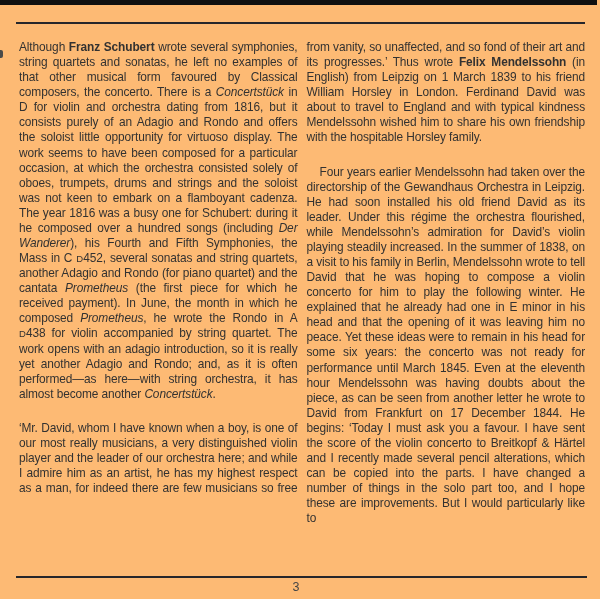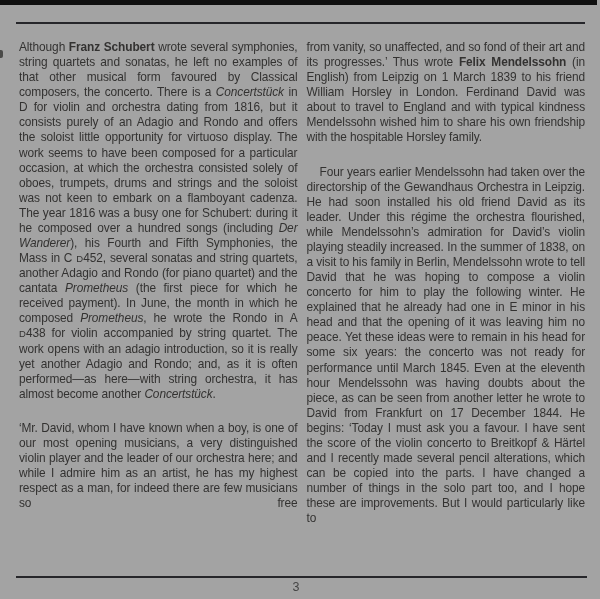--- a/index.html
+++ b/index.html
@@ -9,21 +9,21 @@
     height: 599px;
     background: #f6f5f2;
     font-family: "Liberation Sans", sans-serif;
     color: #333231;
     overflow: hidden;
   }
   .page {
     position: relative;
     width: 600px;
     height: 599px;
-    background: #a3a3a3;
+    background: #fdba74;
   }
   .edge-strip {
     position: absolute;
     top: 0; left: 0;
     width: 597px; height: 5px;
     background: #101010;
   }
   .rule {
     position: absolute;
     height: 2px;
@@ -72,21 +72,21 @@
 </head>
 <body>
 
 <div class="page">
   <div class="edge-strip"></div>
   <div class="rule rule-top"></div>
   <div class="artifact"></div>
   <div class="columns">
     <div class="col">
         <p class="para"><span>Although </span><span class="b">Franz Schubert</span><span> wrote several symphonies, string quartets and sonatas, he left no examples of that other musical form favoured by Classical composers, the concerto. There is a </span><span class="i">Concertstück</span><span> in D for violin and orchestra dating from 1816, but it consists purely of an Adagio and Rondo and offers the soloist little opportunity for virtuoso display. The work seems to have been composed for a particular occasion, at which the orchestra consisted solely of oboes, trumpets, drums and strings and the soloist was not keen to embark on a flamboyant cadenza. The year 1816 was a busy one for Schubert: during it he composed over a hundred songs (including </span><span class="i">Der Wanderer</span><span>), his Fourth and Fifth Symphonies, the Mass in C </span><span class="sc">D</span><span>452, several sonatas and string quartets, another Adagio and Rondo (for piano quartet) and the cantata </span><span class="i">Prometheus</span><span> (the first piece for which he received payment). In June, the month in which he composed </span><span class="i">Prometheus</span><span>, he wrote the Rondo in A </span><span class="sc">D</span><span>438 for violin accompanied by string quartet. The work opens with an adagio introduction, so it is really yet another Adagio and Rondo; and, as it is often performed—as here—with string orchestra, it has almost become another </span><span class="i">Concertstück</span><span>.</span></p>
-        <p class="para spaced jl"><span>‘Mr. David, whom I have known when a boy, is one of our most opening musicians, a very distinguished violin player and the leader of our orchestra here; and while I admire him as an artist, he has my highest respect as a man, for indeed there are few musicians so free</span></p>
+        <p class="para spaced jl"><span>‘Mr. David, whom I have known when a boy, is one of our most really musicians, a very distinguished violin player and the leader of our orchestra here; and while I admire him as an artist, he has my highest respect as a man, for indeed there are few musicians so free</span></p>
       </div>
     <div class="col">
         <p class="para"><span>from vanity, so unaffected, and so fond of their art and its progresses.’ Thus wrote </span><span class="b">Felix Mendelssohn</span><span> (in English) from Leipzig on 1 March 1839 to his friend William Horsley in London. Ferdinand David was about to travel to England and with typical kindness Mendelssohn wished him to share his own friendship with the hospitable Horsley family.</span></p>
         <p class="para indented jl"><span>Four years earlier Mendelssohn had taken over the directorship of the Gewandhaus Orchestra in Leipzig. He had soon installed his old friend David as its leader. Under this régime the orchestra flourished, while Mendelssohn’s admiration for David’s violin playing steadily increased. In the summer of 1838, on a visit to his family in Berlin, Mendelssohn wrote to tell David that he was hoping to compose a violin concerto for him to play the following winter. He explained that he already had one in E minor in his head and that the opening of it was leaving him no peace. Yet these ideas were to remain in his head for some six years: the concerto was not ready for performance until March 1845. Even at the eleventh hour Mendelssohn was having doubts about the piece, as can be seen from another letter he wrote to David from Frankfurt on 17 December 1844. He begins: ‘Today I must ask you a favour. I have sent the score of the violin concerto to Breitkopf &amp; Härtel and I recently made several pencil alterations, which can be copied into the parts. I have changed a number of things in the solo part too, and I hope these are improvements. But I would particularly like to</span></p>
       </div>
   </div>
   <div class="rule rule-bottom"></div>
   <div class="page-number">3</div>
 </div>
 

